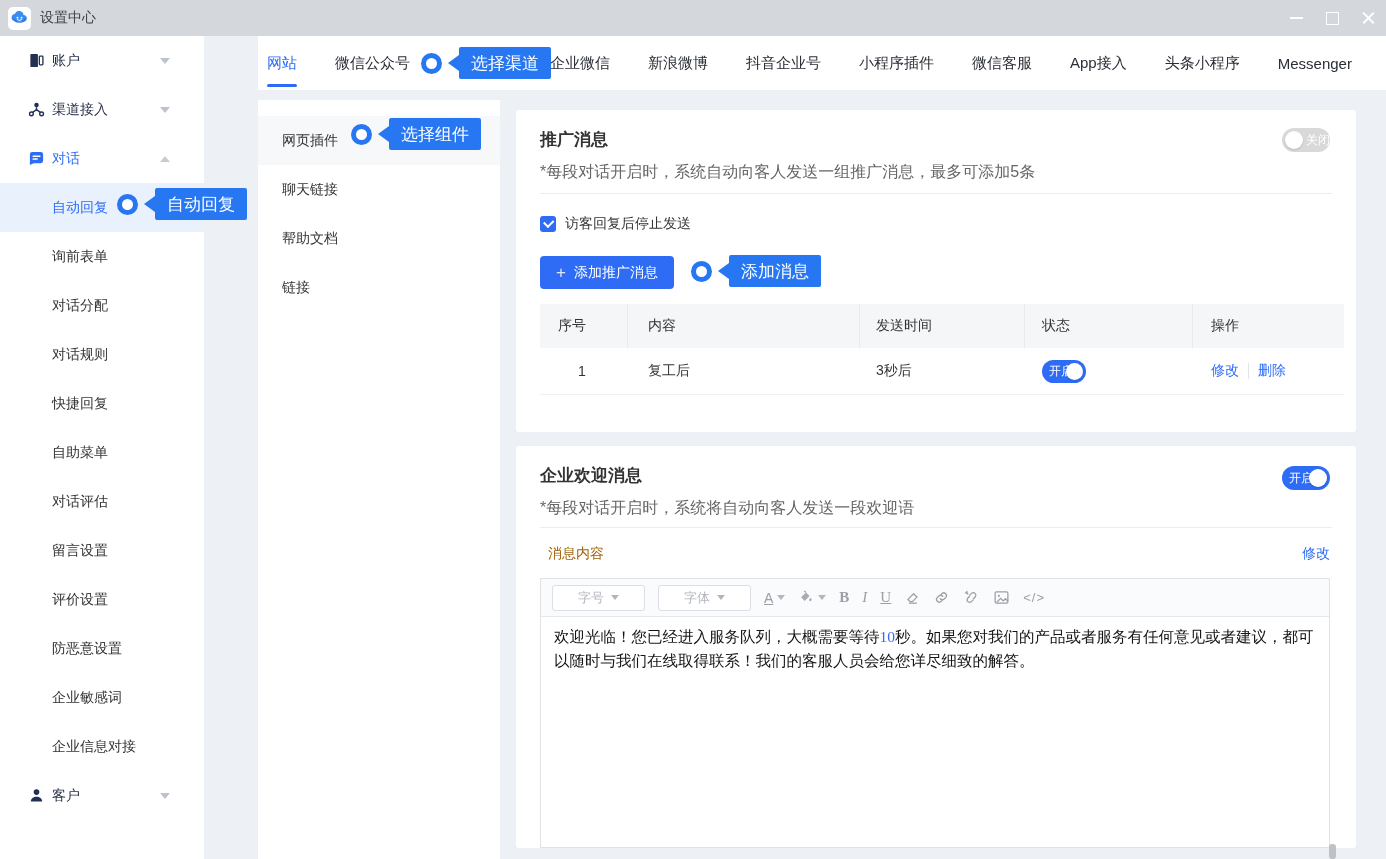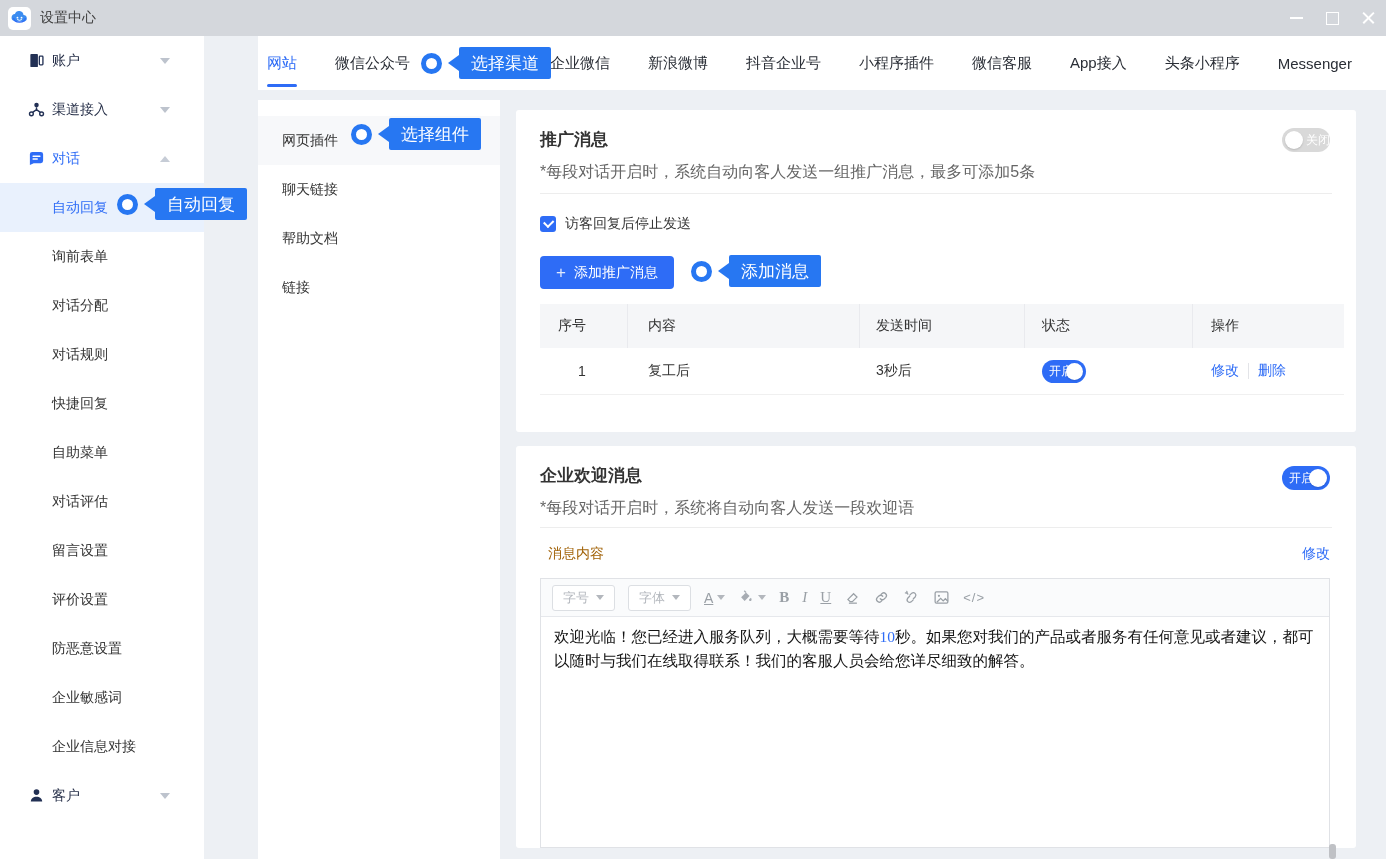--- a/index.html
+++ b/index.html
@@ -92,21 +92,21 @@
   .action-sep{width:1px;height:16px;background:#e3e4e8;}
   .link{color:#2e6cf6;cursor:pointer;text-decoration:none;}
 
   
   .content-row-label{position:absolute;left:24px;top:99px;font-size:14px;color:#a16207;margin-left:8px;}
   .edit-link{position:absolute;right:26px;top:99px;font-size:14px;}
   .editor{position:absolute;left:24px;right:26px;top:132px;bottom:0;border:1px solid #e0e2e6;box-sizing:border-box;background:#fff;}
   .ed-toolbar{height:37px;background:#fafbfc;border-bottom:1px solid #e6e8ec;display:flex;align-items:center;gap:13px;
               padding:0 11px;color:#9aa0a6;font-size:13px;}
   .ed-select{height:24px;border:1px solid #dcdfe3;border-radius:3px;background:#fff;display:flex;align-items:center;gap:7px;
-             padding:0 10px;color:#b3b7bd;cursor:pointer;}
+             padding:0 25px;color:#b3b7bd;cursor:pointer;}
   .caret{width:0;height:0;border-left:4px solid transparent;border-right:4px solid transparent;border-top:5px solid #b3b7bd;}
   .ed-btn{display:flex;align-items:center;gap:4px;cursor:pointer;color:#9aa0a6;}
   .ed-letter{font-size:15px;font-family:"Liberation Serif","DejaVu Serif",serif;}
   .ed-letter.bold{font-weight:bold;}
   .ed-letter.italic{font-style:italic;}
   .ed-letter.under{text-decoration:underline;}
   .ed-letter.colorA{text-decoration:underline;font-family:"Liberation Sans",sans-serif;font-size:14px;}
   .ed-code{font-size:13px;letter-spacing:1px;}
   .ed-content{padding:8px 13px;font-size:15.5px;line-height:1.55;color:#141414;
               font-family:"Liberation Serif","DejaVu Serif",serif;cursor:text;}

